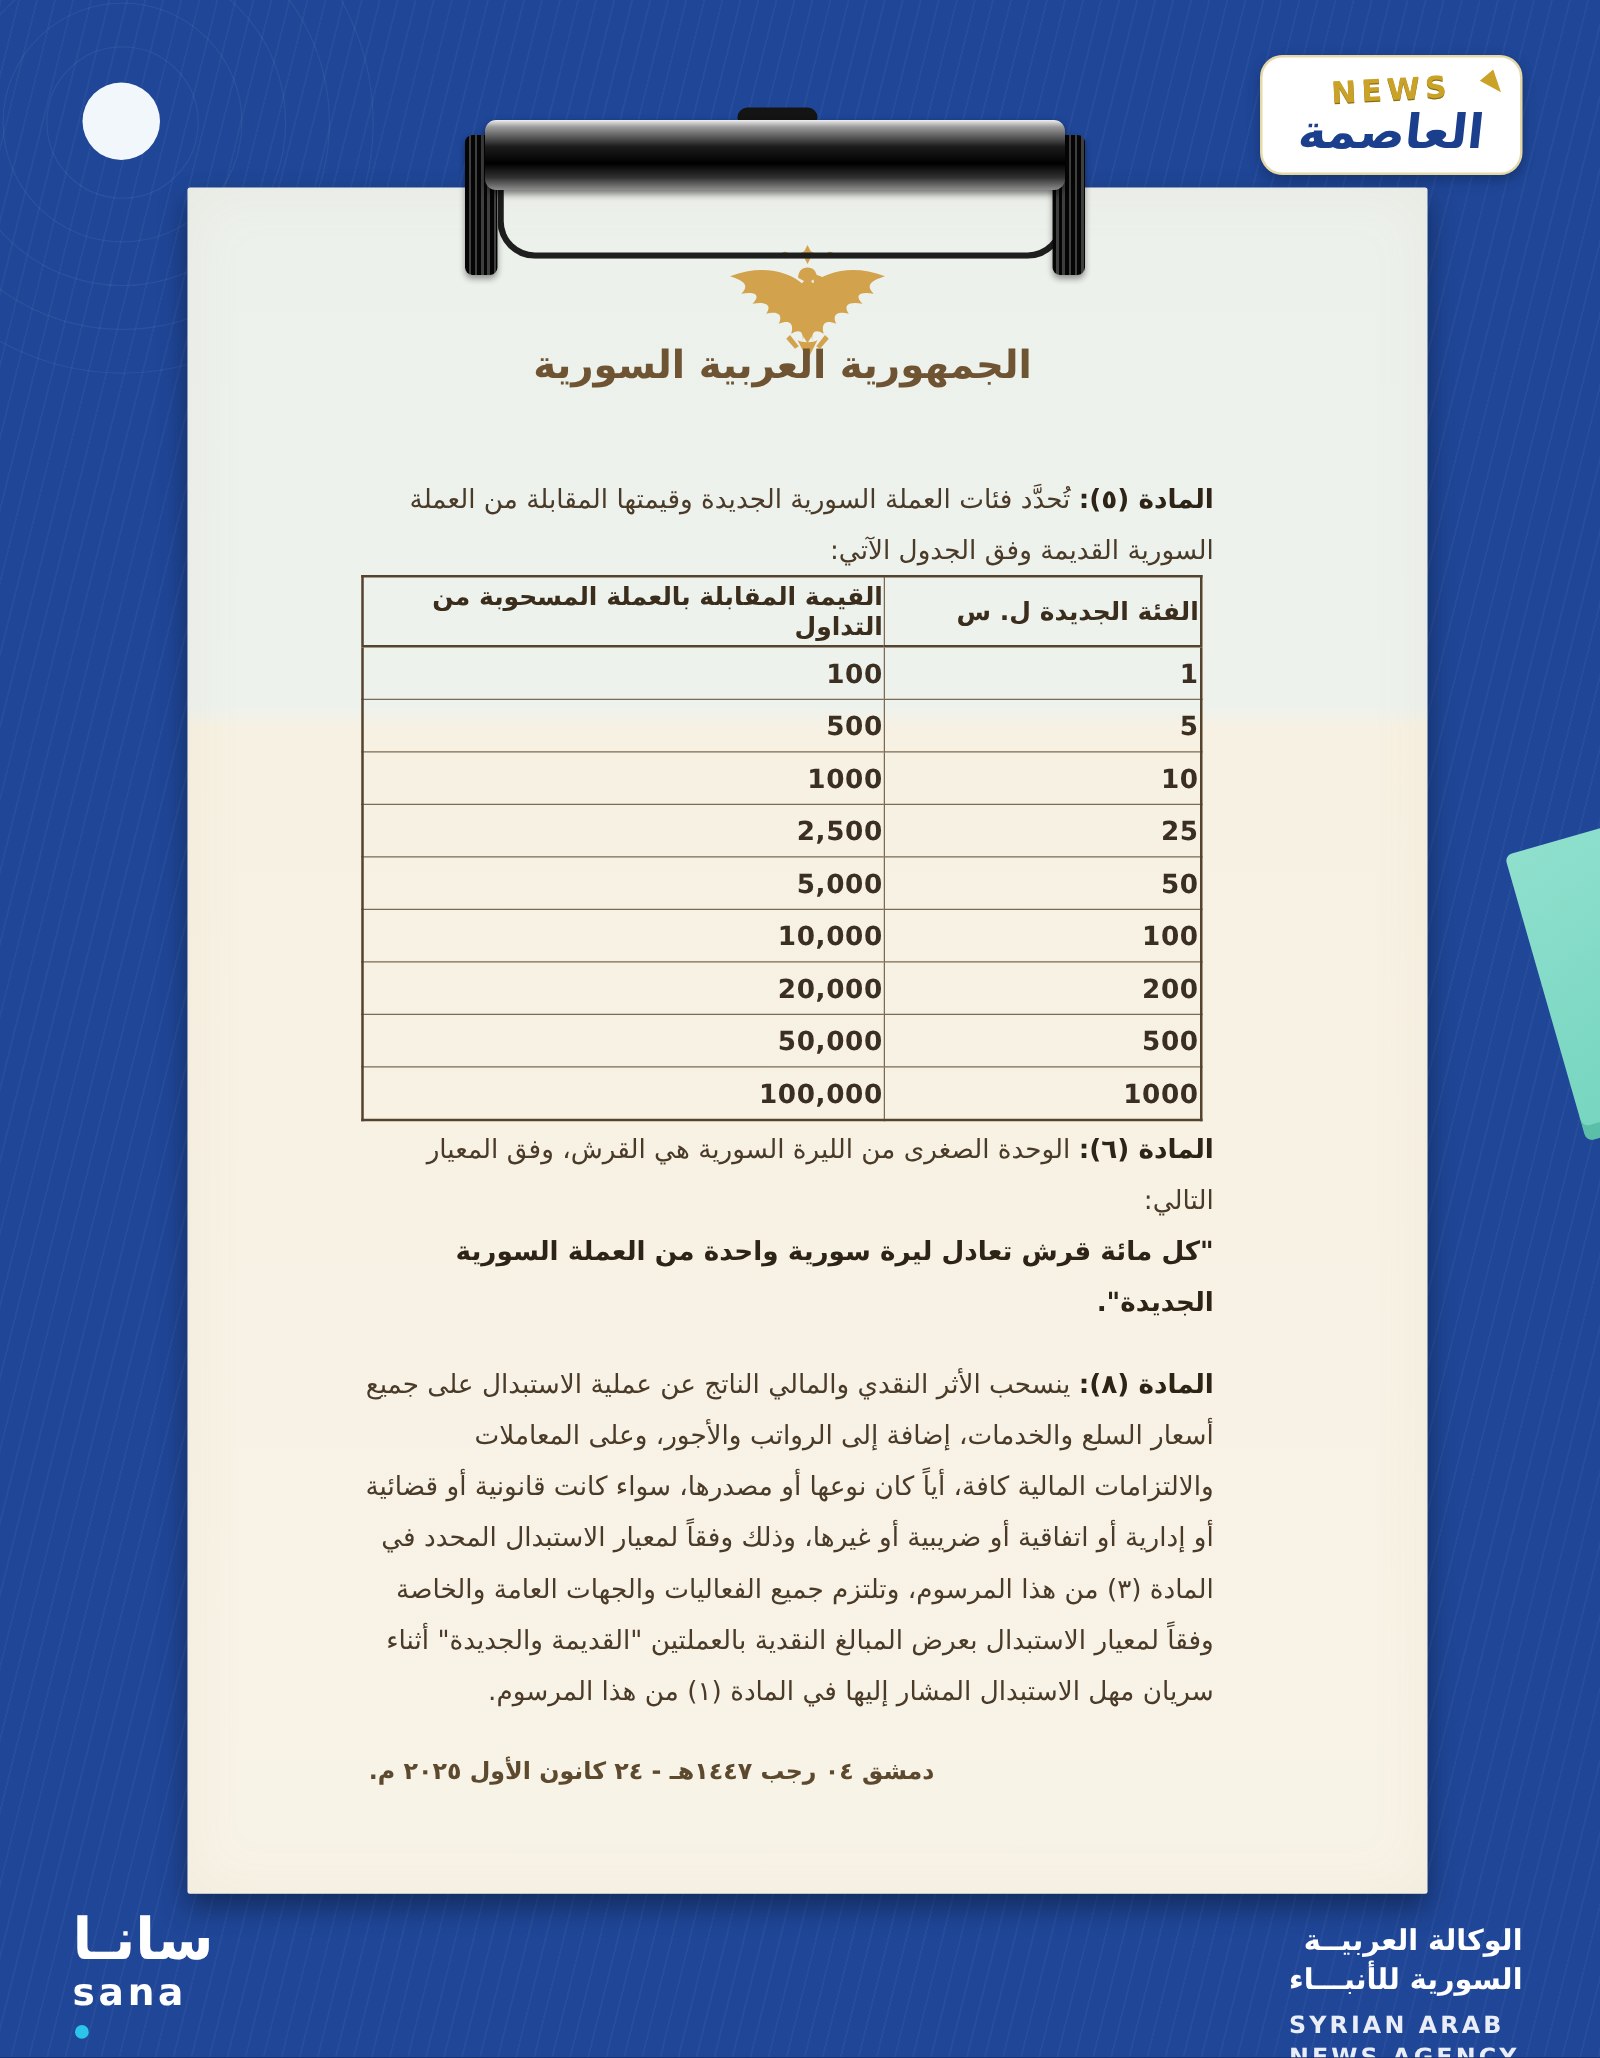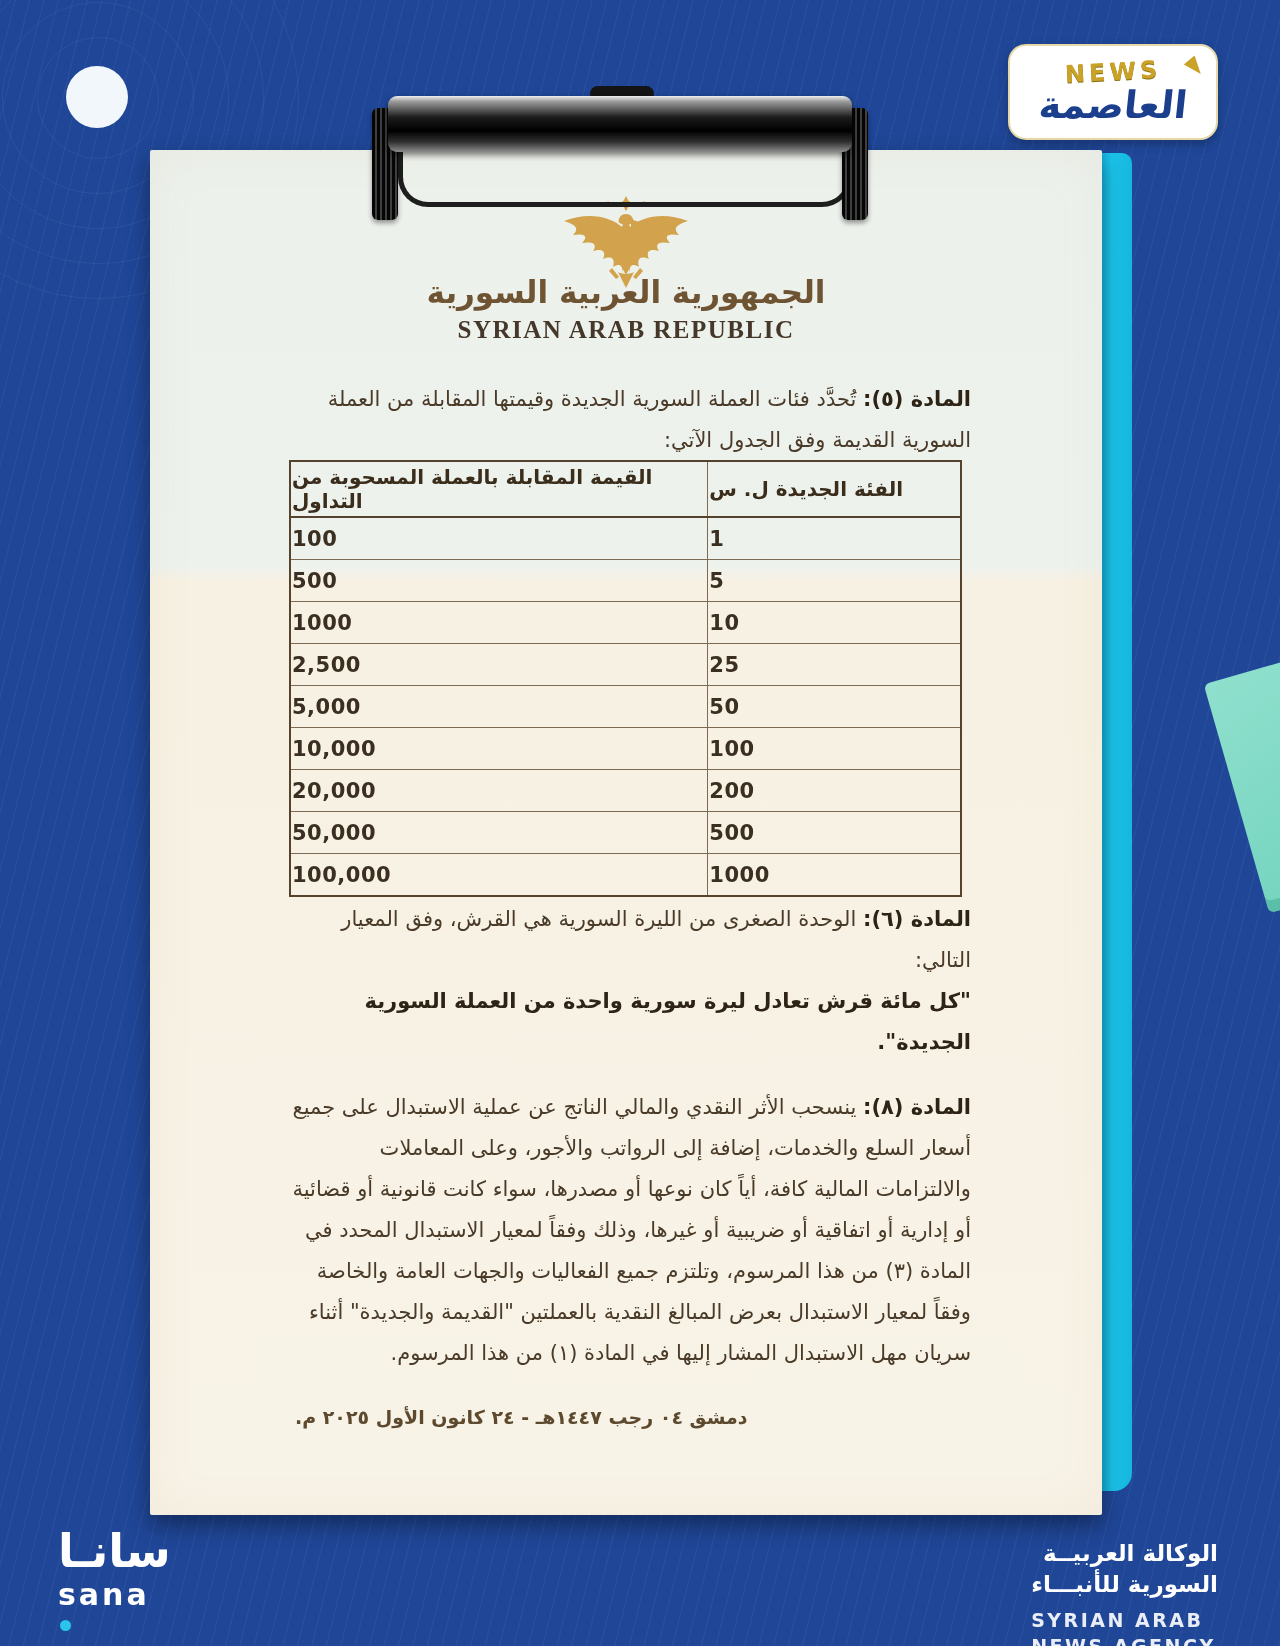--- a/index.html
+++ b/index.html
@@ -20,21 +20,21 @@
     text-shadow:0 1px 0 #8a6d14;transform:rotate(-3deg);margin-bottom:2px;}
   .news-ar{font-weight:800;font-size:38px;color:#1c3f8d;transform:skewX(-6deg);}
   .pen-nib{position:absolute;right:14px;top:12px;width:0;height:0;border-left:7px solid transparent;
     border-right:7px solid transparent;border-top:18px solid #C9A227;transform:rotate(-40deg);}
   
   .cyan-strip{position:absolute;left:1098px;top:153px;width:34px;height:1338px;
     background:linear-gradient(90deg,#10a9d8,#1BC6EC 40%,#17b6de);border-radius:3px 10px 18px 3px;}
   .paper{position:absolute;left:150px;top:150px;width:952px;height:1365px;
     background:linear-gradient(180deg,#edf1ec 0%,#eef2ed 30.5%,#f7f1e3 31.6%,#f8f3e7 100%);
     box-shadow:0 10px 22px rgba(0,0,0,.38), inset 0 0 50px rgba(160,140,90,.07);
-    border-radius:2px;}
+    border-radius:2px;padding-left:40px;}
   .clip-tab{position:absolute;left:590px;top:86px;width:64px;height:16px;border-radius:8px;background:#141414;}
   .clip-bar{position:absolute;left:388px;top:96px;width:464px;height:56px;border-radius:9px;
     background:linear-gradient(180deg,#efefef 0%,#9a9a9a 10%,#1c1c1c 38%,#000 62%,#303030 82%,#8c8c8c 100%);
     box-shadow:0 3px 6px rgba(0,0,0,.5);}
   .clip-hook{position:absolute;top:108px;width:26px;height:112px;border-radius:6px;
     background:repeating-linear-gradient(90deg,#050505 0 3px,#3f3f3f 3px 5px);box-shadow:0 3px 5px rgba(0,0,0,.4);}
   .clip-hook.left{left:372px;} .clip-hook.right{left:842px;}
   .clip-wire{position:absolute;left:398px;top:138px;width:444px;height:64px;
     border:5px solid #1e1e1e;border-top:none;border-radius:0 0 30px 30px;}
   
@@ -47,21 +47,21 @@
     font-size:31px;font-weight:700;color:#6F5433;}
   .title-en{position:absolute;left:131px;width:690px;top:166px;text-align:center;
     font-family:"Liberation Serif","DejaVu Serif",serif;font-size:25px;font-weight:600;
     letter-spacing:1.5px;color:#453729;}
   .para{position:absolute;left:131px;width:690px;direction:rtl;text-align:right;
     font-size:21px;line-height:41px;color:#4a3a28;}
   .para b{color:#2e2416;font-weight:800;}
   .quote-line{font-weight:800;color:#2e2416;}
   .doc-table{position:absolute;left:139px;top:310px;width:673px;border-collapse:collapse;
     direction:rtl;color:#3A2F20;}
-  .doc-table th,.doc-table td{border:1px solid #7c6a52;text-align:left;vertical-align:middle;}
+  .doc-table th,.doc-table td{border:1px solid #7c6a52;text-align:right;vertical-align:middle;}
   .doc-table{border:2px solid #55432e;}
   .doc-table th{height:52px;font-size:20px;font-weight:800;color:#3a2d1c;border-bottom:2px solid #55432e;}
   .doc-table td{height:39px;font-size:21px;font-weight:700;letter-spacing:.5px;}
   .col-new{width:238px;} .col-old{width:395px;}
   .dateline{position:absolute;left:131px;width:690px;top:1256px;direction:rtl;text-align:left;
     padding-left:14px;box-sizing:border-box;font-size:19px;font-weight:700;color:#5d4a2e;}
   
   .sana{position:absolute;left:58px;top:1528px;color:#fff;line-height:1;}
   .sana .ar{font-size:46px;font-weight:800;letter-spacing:2px;text-align:center;}
   .sana .en{font-size:30px;font-weight:800;letter-spacing:3px;margin-top:6px;position:relative;}
@@ -106,21 +106,20 @@
         <path d="M80 20 c-4.5 0 -7.5 3.2 -7.5 8.2 l7.5 4.2 7.5 -4.2 c0 -5 -3 -8.2 -7.5 -8.2 z"></path>
         <path d="M85 25 l9 3.4 -9 4.4 z"></path>
         <path d="M80 30 c-3.4 0 -5.6 3.4 -5.6 7.8 l0 26 c0 9 4.2 14.6 5.6 16.6 c1.4 -2 5.6 -7.6 5.6 -16.6 l0 -26 c0 -4.4 -2.2 -7.8 -5.6 -7.8 z"></path>
         <path d="M72 78 l8 16 8 -16 c-3 2.4 -13 2.4 -16 0 z"></path>
         <path d="M66 74 l7 9 -3 2 -7 -8 z"></path>
           <path d="M94 74 l-7 9 3 2 7 -8 z"></path>
       </svg>
     </div>
 
     <div class="title-ar">الجمهورية العربية السورية</div>
-    <div class="title-en">SYRIAN ARAB REPUBLIC</div>
 
     <p class="para" style="top:208px;"><b>المادة (٥):</b>
       <span>تُحدَّد فئات العملة السورية الجديدة وقيمتها المقابلة من العملة السورية القديمة وفق الجدول الآتي:</span></p>
 
     <table class="doc-table">
       <thead>
         <tr>
           <th class="col-new">الفئة الجديدة ل. س</th>
           <th class="col-old">القيمة المقابلة بالعملة المسحوبة من التداول</th>
         </tr>

